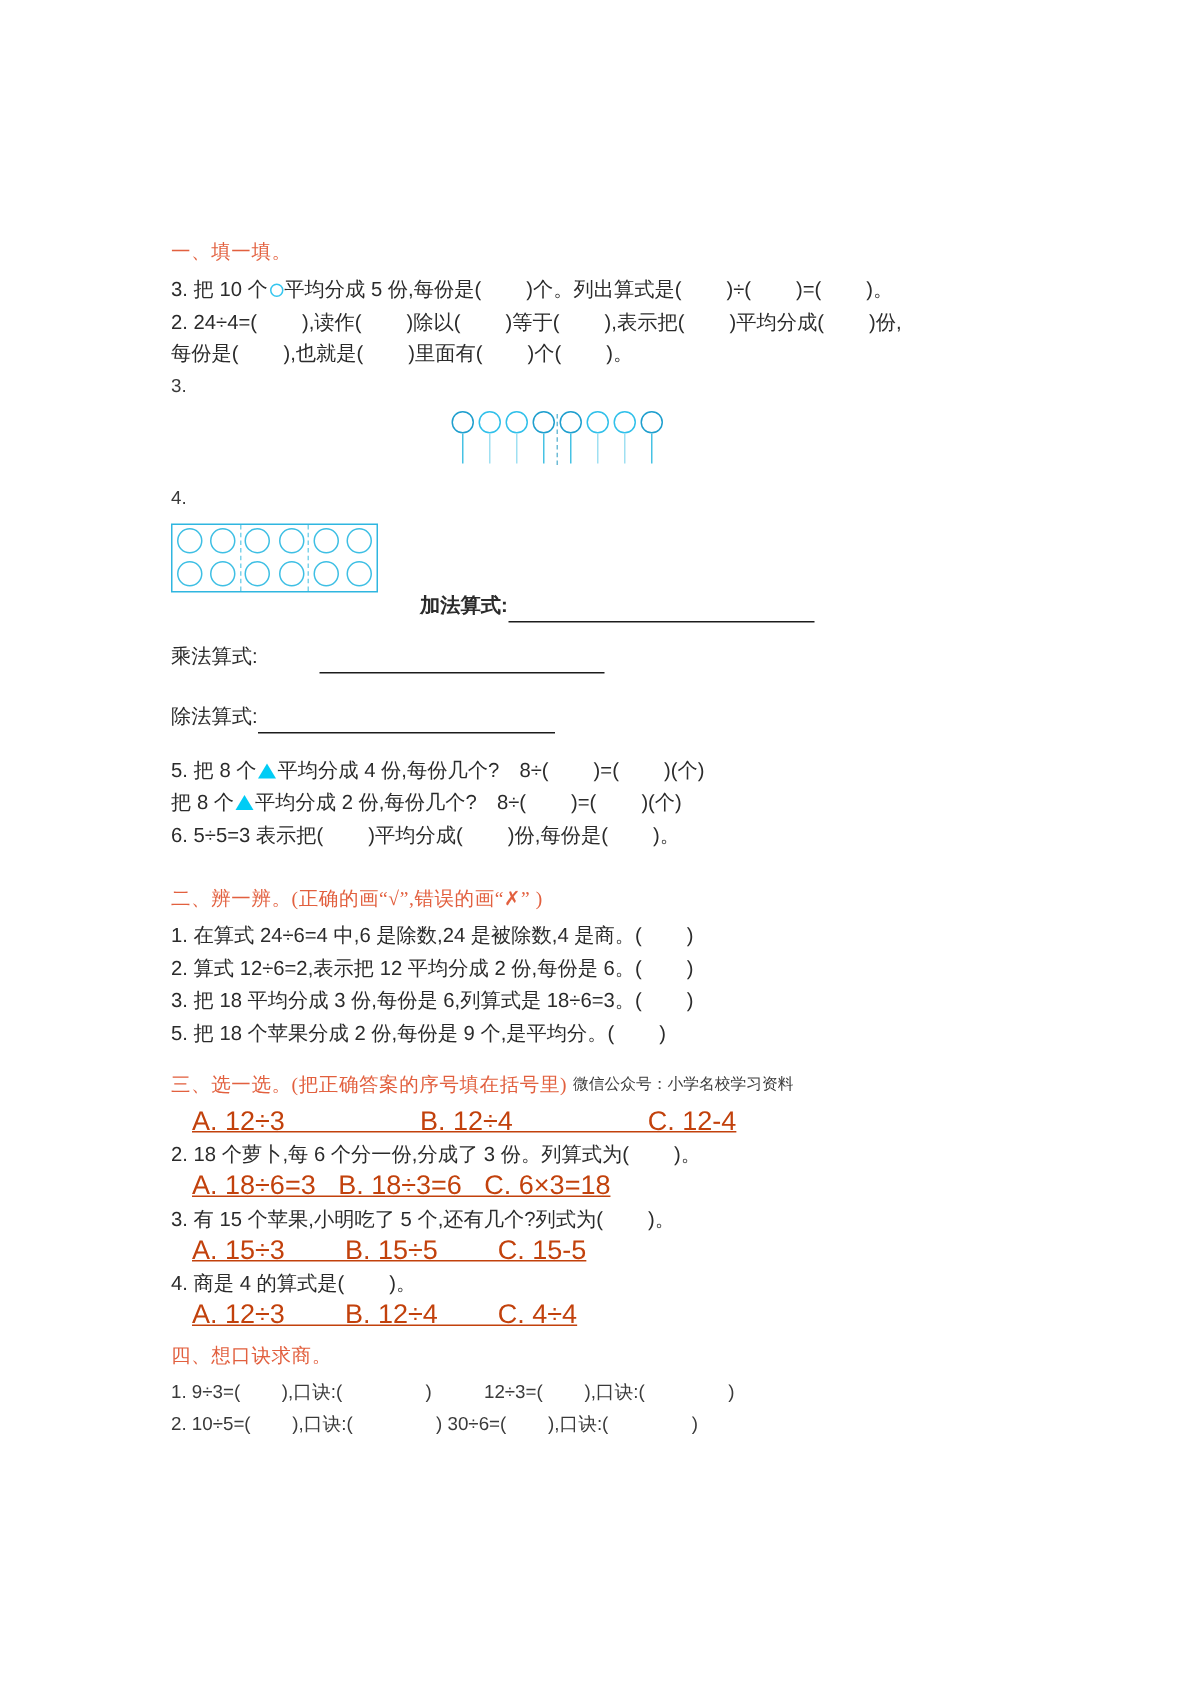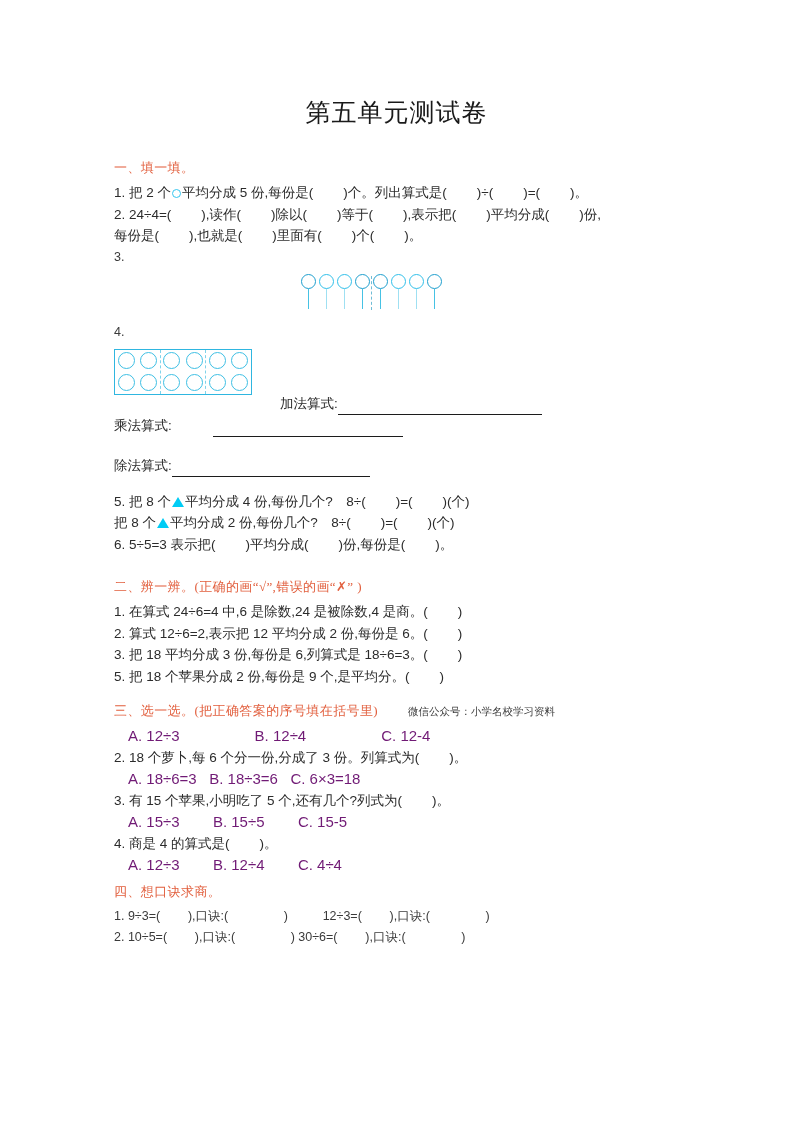--- a/index.html
+++ b/index.html
@@ -46,38 +46,39 @@
     line-height: 20px;
   }
   .sec-head.with-note {
     display: flex;
     align-items: center;
   }
   .note-watermark {
     color: #3b3b3b;
     font-family: "Liberation Sans", "DejaVu Sans", sans-serif;
     font-size: 10.5px;
-    margin-left: 30px;
+    margin-left: 4px;
     letter-spacing: 0;
   }
   .line {
     font-size: 13.5px;
     line-height: 21.5px;
     margin: 0;
     white-space: pre-wrap;
     color: #2b2b2b;
   }
   .line.small {
     font-size: 12.5px;
     color: #3a3a3a;
   }
   .line.opts {
-    font-size: 15px;
-    color: #701a75;
+    font-size: 18px;
+    color: #c2410c;
     padding-left: 14px;
+    text-decoration: underline;
   }
   .gap-sm { height: 6px; }
   .gap-md { height: 14px; }
   .gap-lg { height: 22px; }
 
   
   .circle-glyph {
     display: inline-block;
     width: 9px; height: 9px;
     border: 1.3px solid #35c6ef;
@@ -175,39 +176,38 @@
     font-size: 13.5px;
     line-height: 22px;
     color: #2b2b2b;
   }
   .blank-row .label { white-space: pre; }
   .rule {
     border-bottom: 1.1px solid #1c1c1c;
     height: 15px;
     display: inline-block;
   }
-  .row-add { padding-left: 166px; margin-top: -4px; }
+  .row-add { padding-left: 166px; margin-top: -4px; font-weight: bold; }
   .row-add .rule { width: 204px; }
-  .row-mul { margin-top: 0; gap: 41px; }
+  .row-mul { margin-top: 12px; gap: 41px; }
   .row-mul .rule { width: 190px; }
   .row-div { margin-top: 18px; }
   .row-div .rule { width: 198px; }
 </style>
 </head>
 <body>
 
 <div class="page">
 
-  <div class="doc-title">第五单元测试卷</div>
 
   <div class="content">
 
     <div class="sec-head">一、填一填。</div>
 
-    <div class="line"><span>1. 把 2 个</span><span class="circle-glyph"></span><span>平均分成 5 份,每份是(        )个。列出算式是(        )÷(        )=(        )。</span></div>
+    <div class="line"><span>3. 把 10 个</span><span class="circle-glyph"></span><span>平均分成 5 份,每份是(        )个。列出算式是(        )÷(        )=(        )。</span></div>
 
     <div class="line">2. 24÷4=(        ),读作(        )除以(        )等于(        ),表示把(        )平均分成(        )份,</div>
     <div class="line">每份是(        ),也就是(        )里面有(        )个(        )。</div>
 
     <div class="line small">3.</div>
 
     <div class="balloons-wrap">
       <div class="balloons">
         <div class="balloon dark">
             <span class="head"></span>

